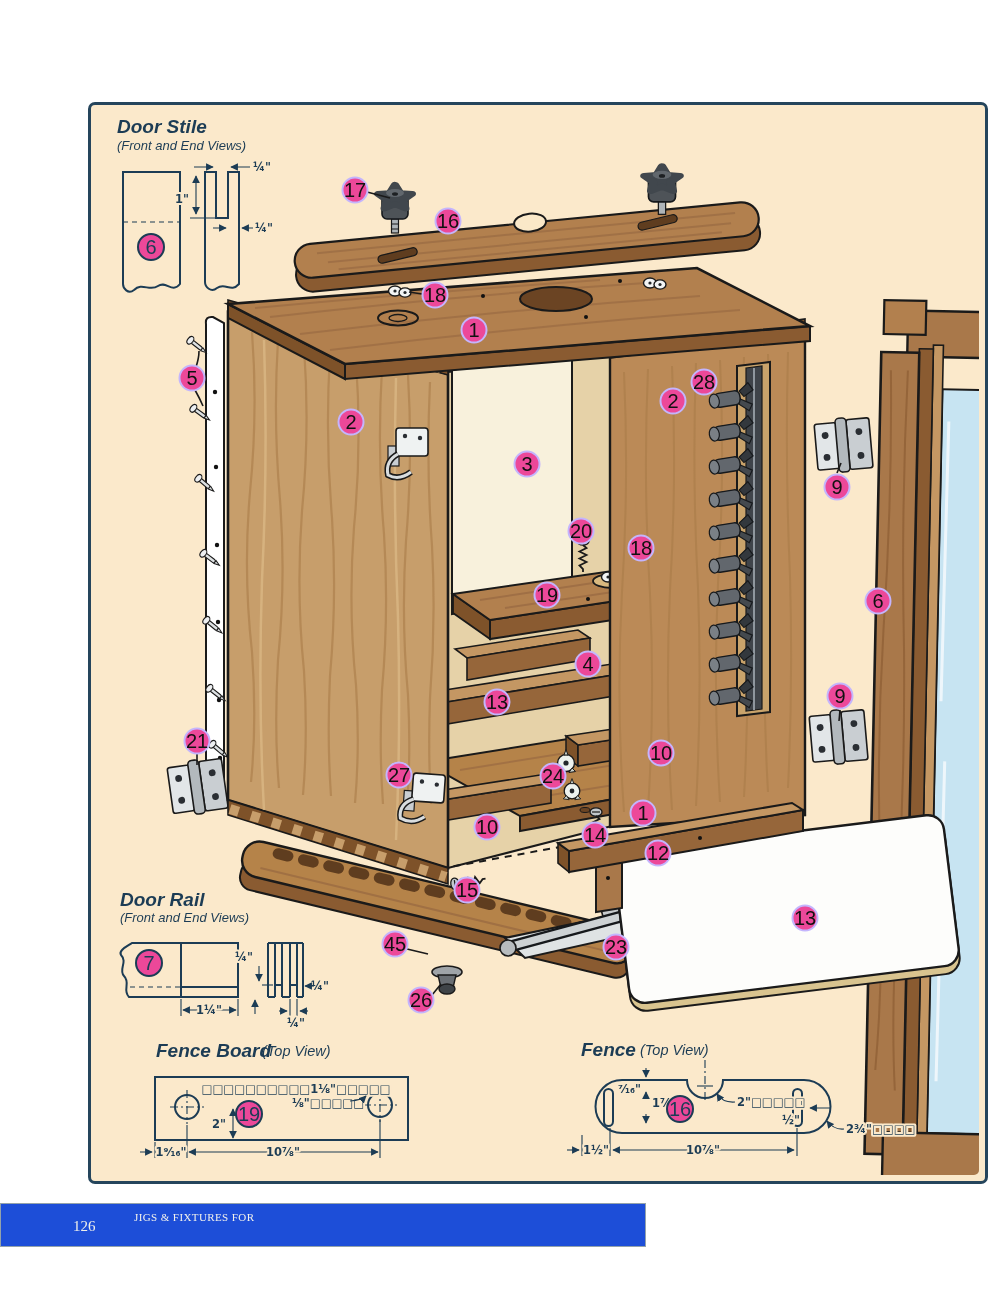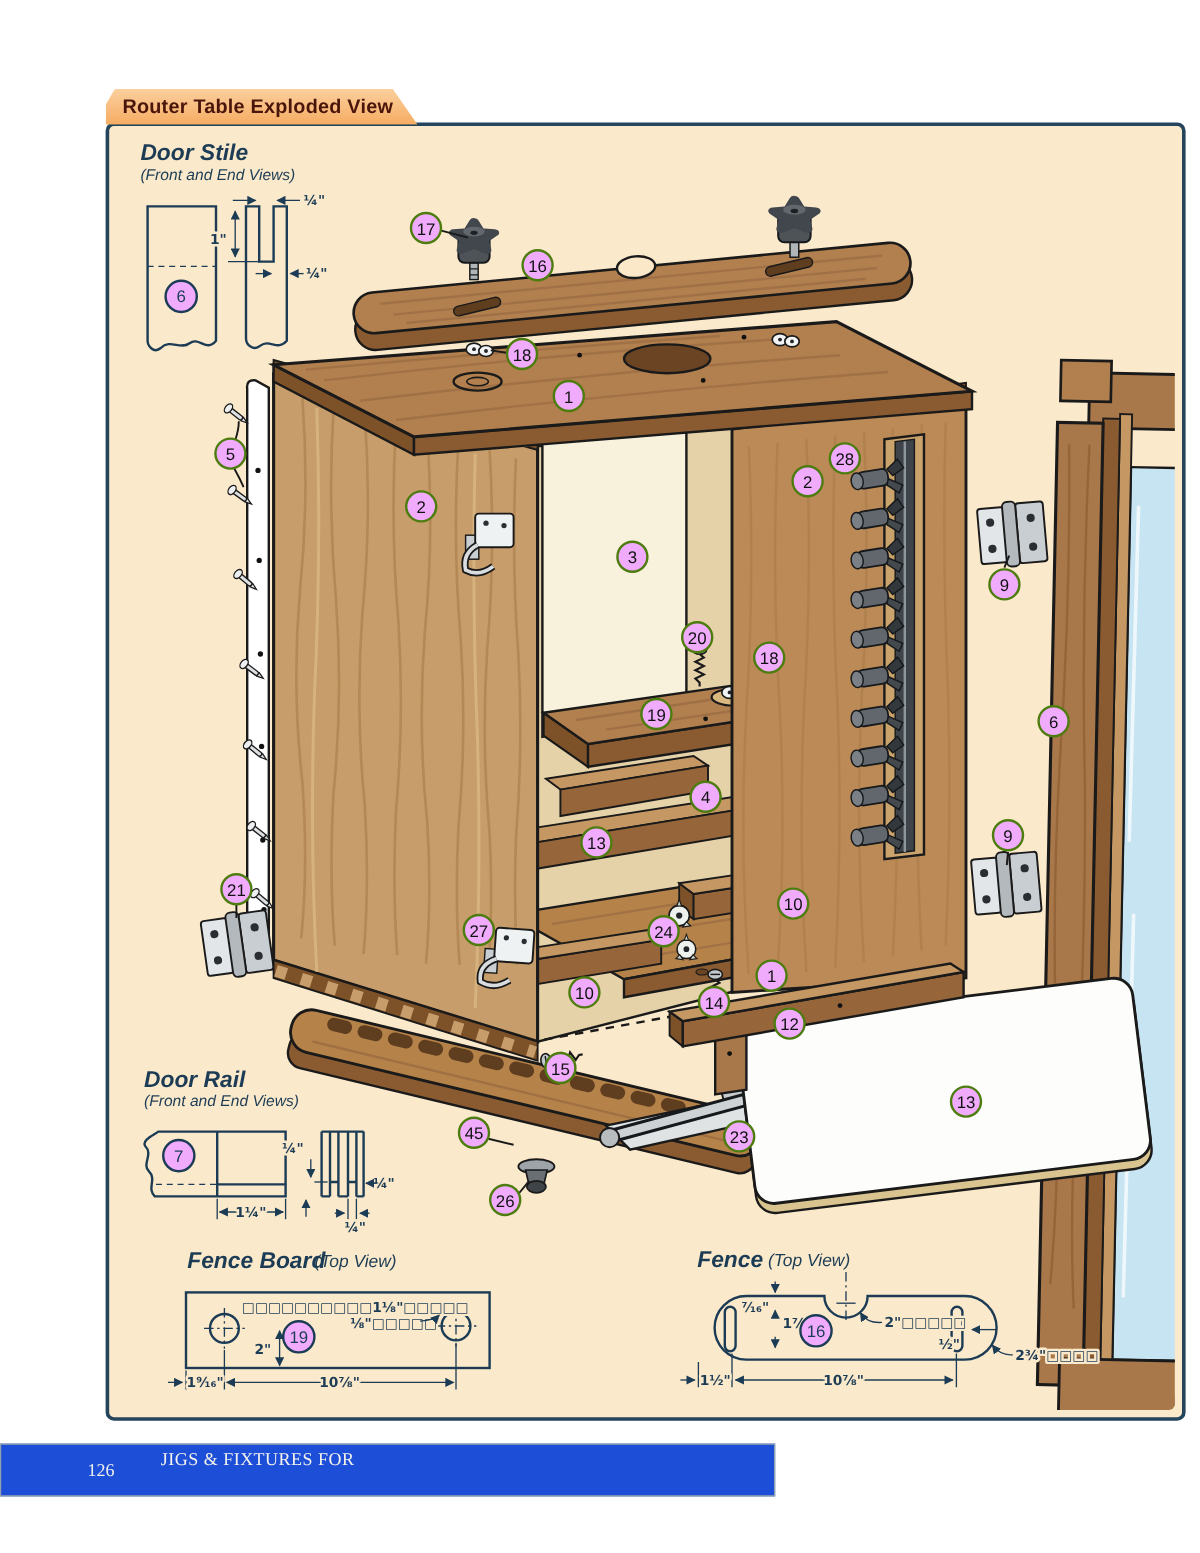--- a/index.html
+++ b/index.html
@@ -6,49 +6,46 @@
   .page{position:relative;width:1000px;height:1294px;background:#ffffff;overflow:hidden;
         font-family:"Liberation Sans",sans-serif;}
   .tab{position:absolute;left:88px;top:74px;width:260px;height:30px;
        background:linear-gradient(180deg,#FBCF9E 0%,#F6AC62 100%);
        clip-path:polygon(0 45%,3% 0,92% 0,100% 100%,0 100%);
        border-top-left-radius:10px;display:flex;align-items:center;}
   .tab span{padding-left:14px;font-size:16.5px;font-weight:bold;color:#4A150B;letter-spacing:.2px;}
   .panel{position:absolute;left:88px;top:102px;width:894px;height:1076px;
          background:#FBE9CB;border:3px solid #25455C;border-radius:7px;}
   svg.art{position:absolute;left:0;top:0;z-index:2;}
-  .co{position:absolute;z-index:3;width:27px;height:27px;border-radius:50%;background:#f0abfc;
-      border:2px solid #4d7c0f;box-sizing:border-box;display:flex;align-items:center;justify-content:center;
-      font-size:14px;color:#111;transform:translate(-50%,-50%);}
+  .co{position:absolute;z-index:3;width:27px;height:27px;border-radius:50%;background:#ec4899;
+      border:2px solid #c4b5fd;box-sizing:border-box;display:flex;align-items:center;justify-content:center;
+      font-size:20px;color:#111;transform:translate(-50%,-50%);}
   .co.nv{border-color:#1C3C55;color:#1C3C55;width:28px;height:28px;}
   .footer{position:absolute;left:0;top:1203px;width:646px;height:44px;background:#1d4ed8;
           border:1px solid #93A2AB;box-sizing:border-box;z-index:4;}
   .pageno{position:absolute;left:72px;top:14px;color:#EFEFEA;
           font-family:"Liberation Serif",serif;font-size:15px;}
   .ftlines{position:absolute;left:133px;top:4px;color:#F3F2EC;
-           font-family:"Liberation Serif",serif;font-size:15px;line-height:18px;letter-spacing:.4px;}
+           font-family:"Liberation Serif",serif;font-size:11px;line-height:18px;letter-spacing:.4px;}
   .ftlines .it{font-style:italic;}
   text{font-family:"Liberation Sans",sans-serif;}
   .ttl{font-style:italic;font-weight:bold;font-size:19px;fill:#1C3C55;}
   .sub{font-style:italic;font-size:13px;fill:#1C3C55;}
   .view{font-style:italic;font-size:14.5px;fill:#1C3C55;}
   .dim{font-family:"DejaVu Sans",sans-serif;font-size:11.5px;font-weight:bold;fill:#1C3C55;
        paint-order:stroke;stroke:#FBE9CB;stroke-width:4px;stroke-linejoin:round;}
   .nd{stroke:#1C3C55;stroke-width:2;fill:none;}
   .nd1{stroke:#1C3C55;stroke-width:1.1;fill:none;}
 </style>
 </head>
 <body>
 
 <div class="page">
 
   <div class="panel"></div>
-  <div class="tab">
-    <span>Router Table Exploded View</span>
-  </div>
 
   <svg class="art" width="1000" height="1294" viewBox="0 0 1000 1294">
     <defs>
       <marker id="ar" viewBox="0 0 10 10" refX="9" refY="5" markerWidth="7" markerHeight="7" orient="auto-start-reverse">
         <path d="M0,0 L10,5 L0,10 Z" fill="#1C3C55"></path>
       </marker>
       <clipPath id="panelClip">
           <rect x="91" y="106" width="888" height="1069" rx="5"></rect>
         </clipPath>
       <g id="bit">

